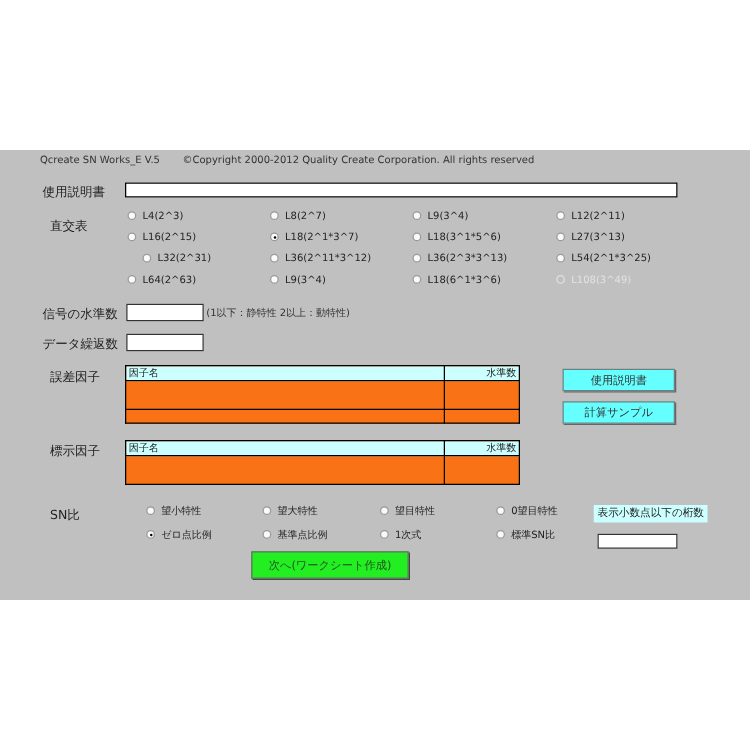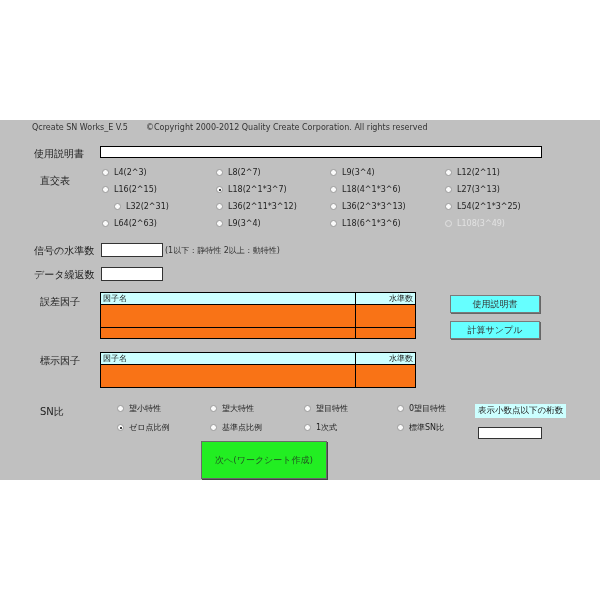--- a/index.html
+++ b/index.html
@@ -71,21 +71,21 @@
     <span class="dot"></span>
     <span>L9(3^4)</span>
   </div>
 
 <div class="radio" style="left:330px;top:168px;">
     <span class="dot"></span>
     <span>L9(3^4)</span>
   </div>
 <div class="radio" style="left:330px;top:185px;">
     <span class="dot"></span>
-    <span>L18(4^1*3^6)</span>
+    <span>L18(3^1*5^6)</span>
   </div>
 <div class="radio" style="left:330px;top:202px;">
     <span class="dot"></span>
     <span>L36(2^3*3^13)</span>
   </div>
 <div class="radio" style="left:330px;top:219px;">
     <span class="dot"></span>
     <span>L18(6^1*3^6)</span>
   </div>
 
@@ -180,13 +180,13 @@
     <span>1次式</span>
   </div>
 <div class="radio" style="left:397px;top:422px;">
     <span class="dot"></span>
     <span>標準SN比</span>
   </div>
 
 <div class="cyan-label" style="left:475px;top:404px;">表示小数点以下の桁数</div>
 <div class="textbox" style="left:478px;top:427px;width:64px;height:12px;"></div>
 
-<div class="btn-green" style="left:201px;top:441px;width:126px;height:38px;">次へ(ワークシート作成)</div>
+<div class="btn-green" style="left:201px;top:441px;width:126px;height:22px;">次へ(ワークシート作成)</div>
 
 </body></html>

